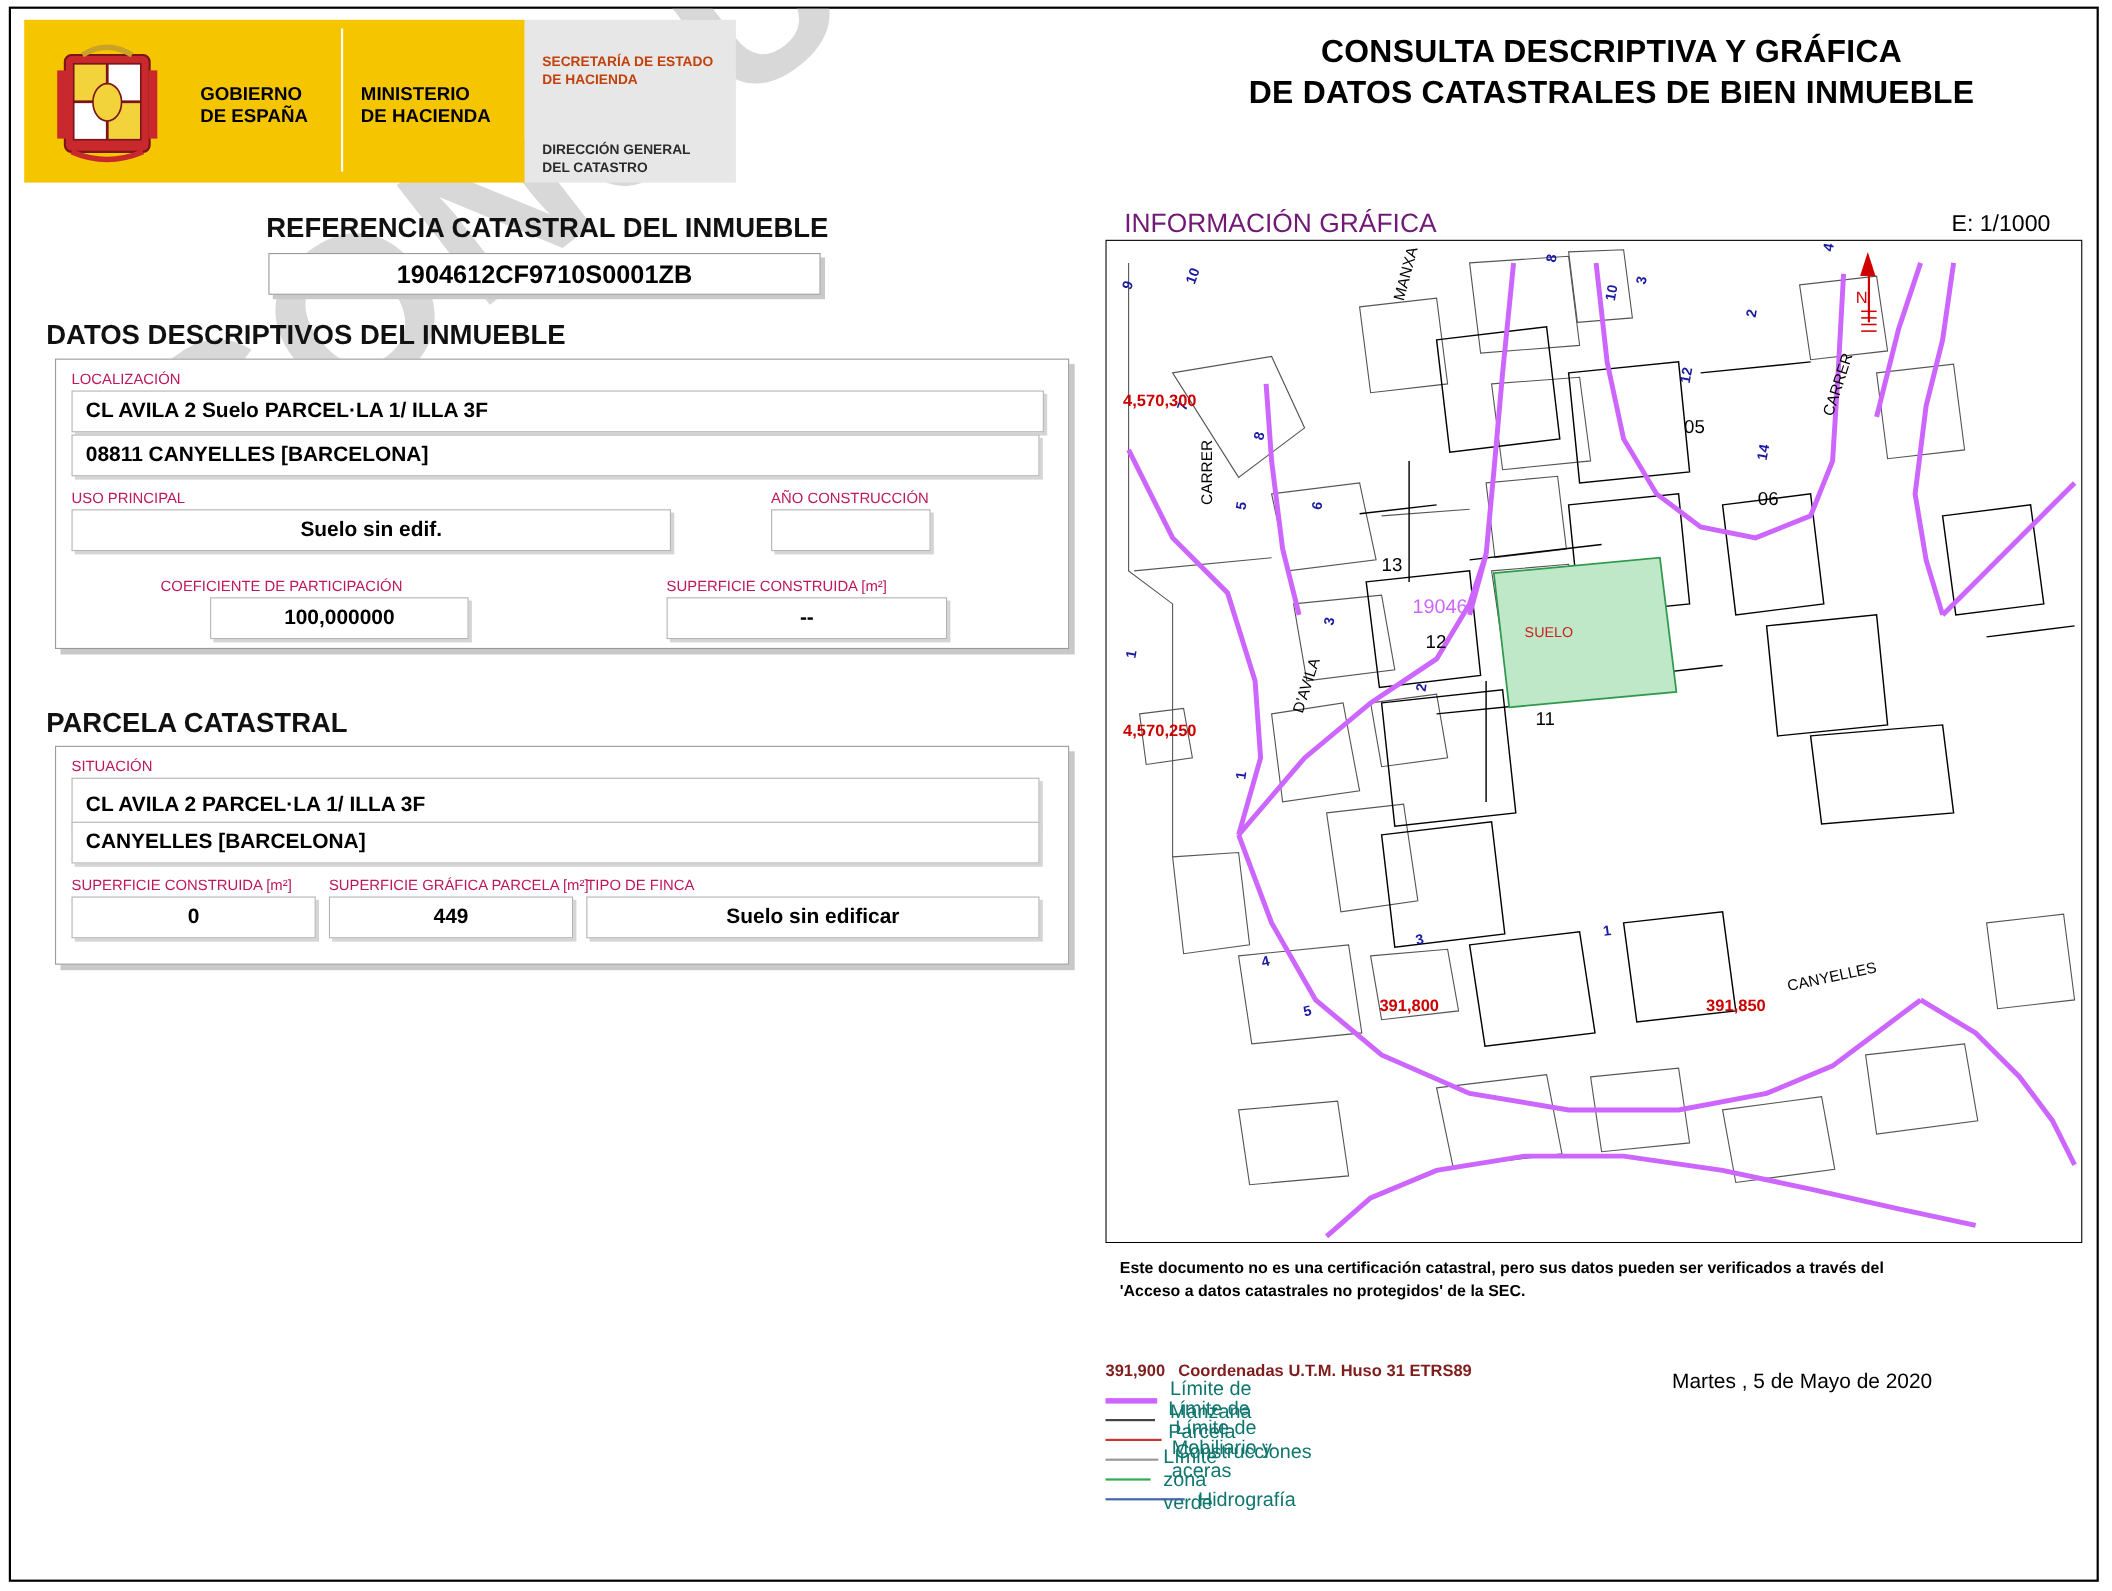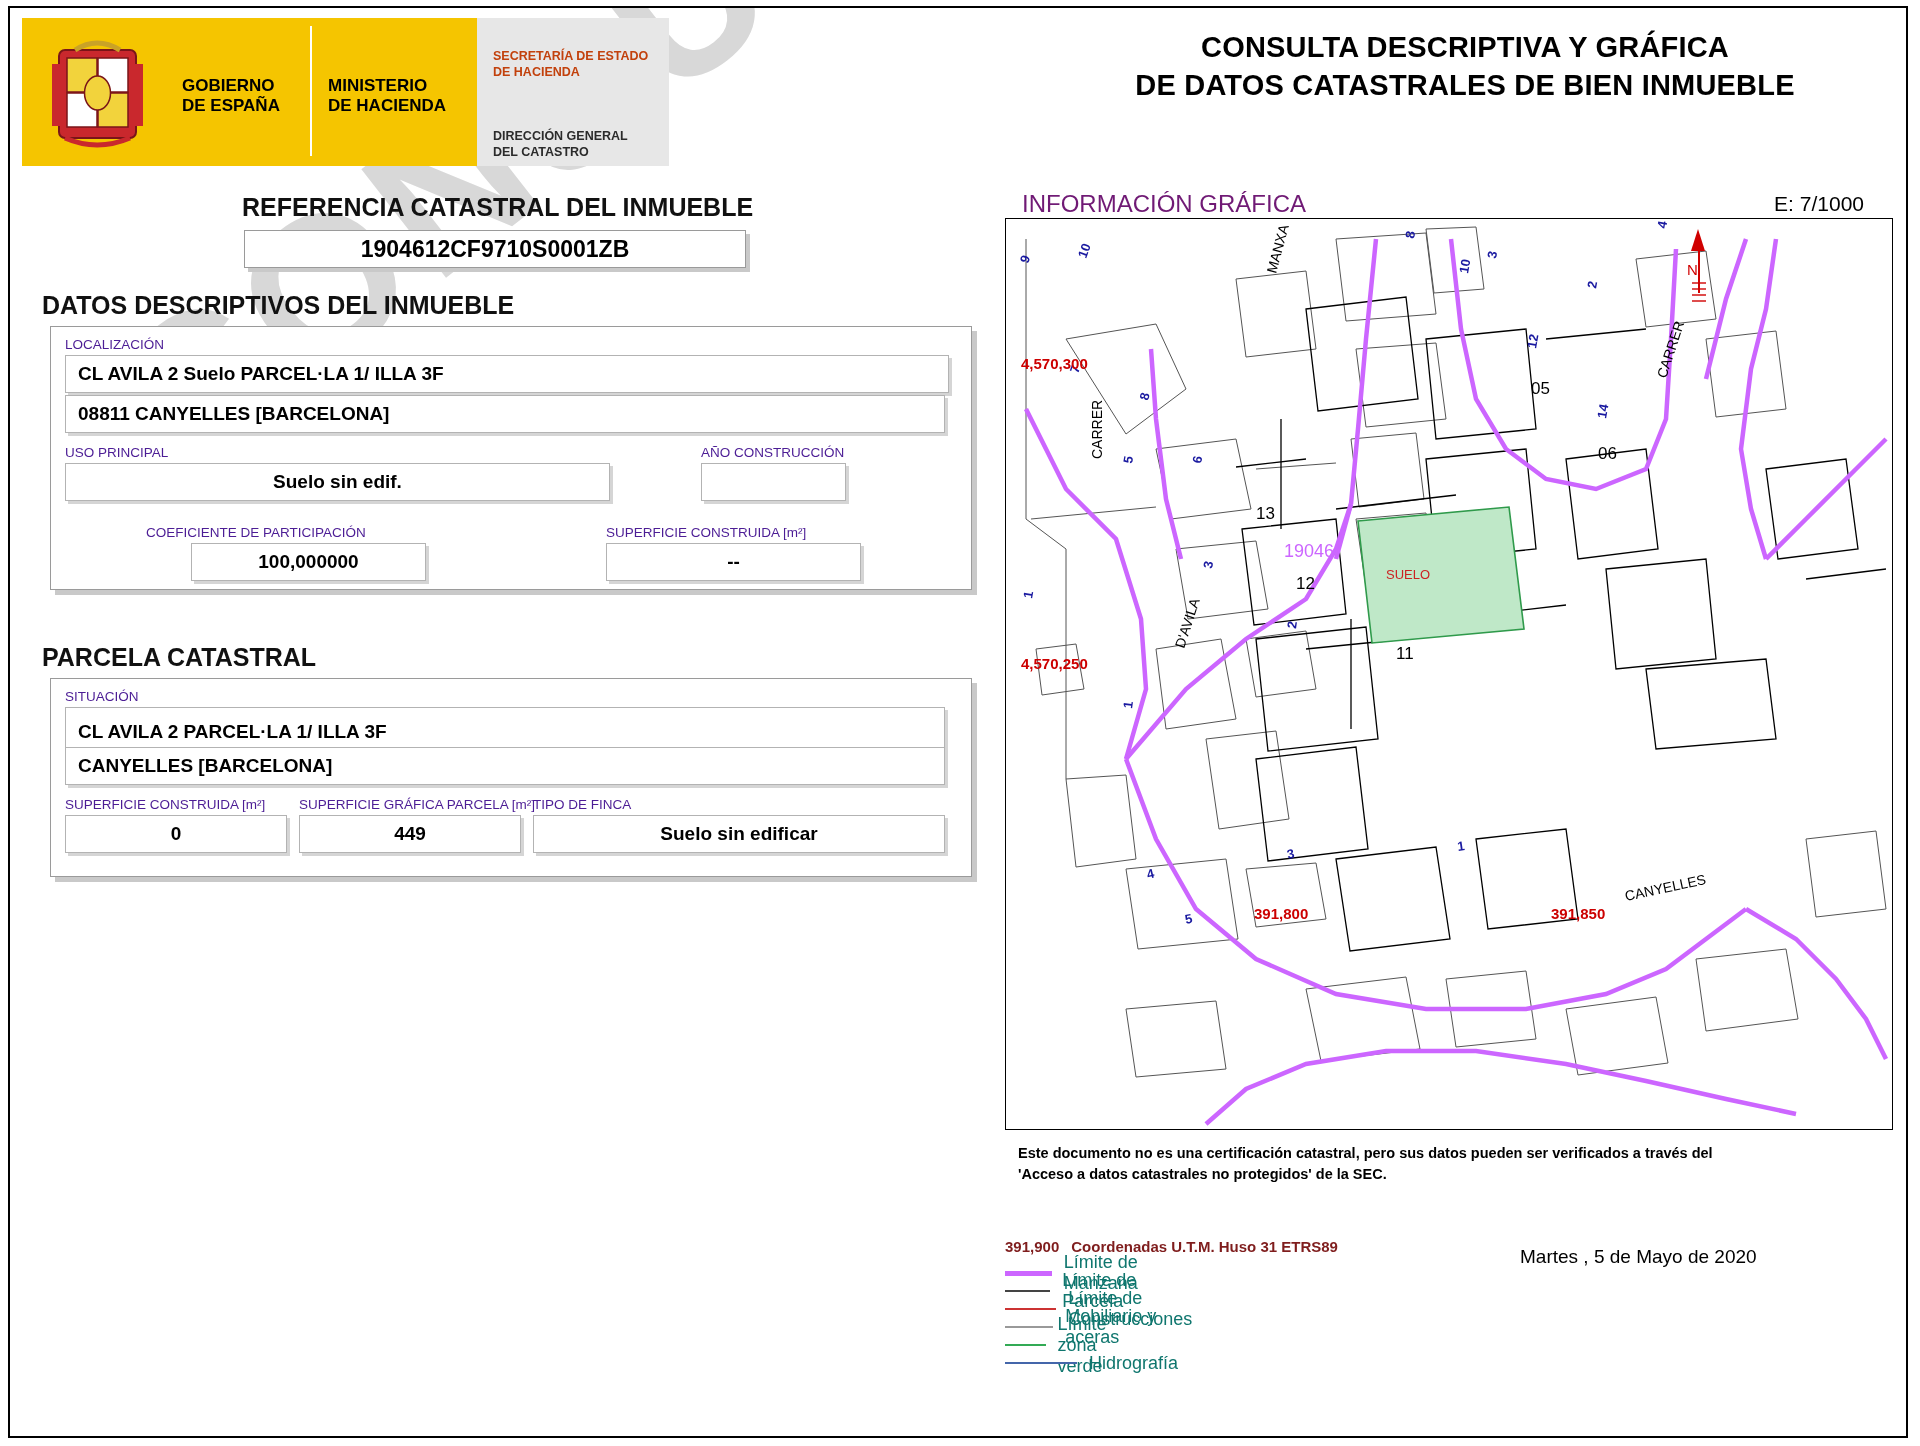--- a/index.html
+++ b/index.html
@@ -169,21 +169,21 @@
     box-shadow: 5px 5px 0 0 #c9c9c9;
   }
   #panel-datos { left: 40px; top: 318px; width: 920px; height: 262px; }
   #panel-parcela { left: 40px; top: 670px; width: 920px; height: 197px; }
 
   .h-parcela { left: 32px; top: 635px; font-size: 25px; }
 
   .fld-label {
     position: absolute;
     font-size: 13.5px;
-    color: #4c1d95;
+    color: #be185d;
     text-align: right;
   }
   .fld-box {
     position: absolute;
     border: 1px solid #b3b3b3;
     background: #fff;
     box-shadow: 3px 3px 0 0 #d5d5d5;
     display: flex;
     align-items: center;
     font-size: 19px;
@@ -342,21 +342,21 @@
 
         <div class="fld-label" style="left:248px; top:118px;">SUPERFICIE GRÁFICA PARCELA [m²]</div>
         <div class="fld-box center-al" style="left:248px; top:136px; width:222px; height:38px;">449</div>
 
         <div class="fld-label" style="left:482px; top:118px;">TIPO DE FINCA</div>
         <div class="fld-box center-al" style="left:482px; top:136px; width:412px; height:38px;">Suelo sin edificar</div>
       </div>
     </div>
 
     <div class="info-graf">INFORMACIÓN GRÁFICA</div>
-    <div class="escala">E: 7/1000</div>
+    <div class="escala">E: 1/1000</div>
 
     <div class="map-frame">
       <svg class="map-svg" width="886" height="910" viewBox="0 0 886 910">
         <rect x="0" y="0" width="886" height="910" fill="#ffffff"></rect>
 
         <g stroke="#555" stroke-width="1" fill="none">
           <path d="M20 20 L20 300 L60 330 L60 560"></path>
           <path d="M60 120 L150 105 L180 170 L120 215 Z"></path>
           <path d="M150 230 L230 220 L245 290 L165 300 Z"></path>
           <path d="M170 330 L250 322 L262 390 L182 400 Z"></path>

